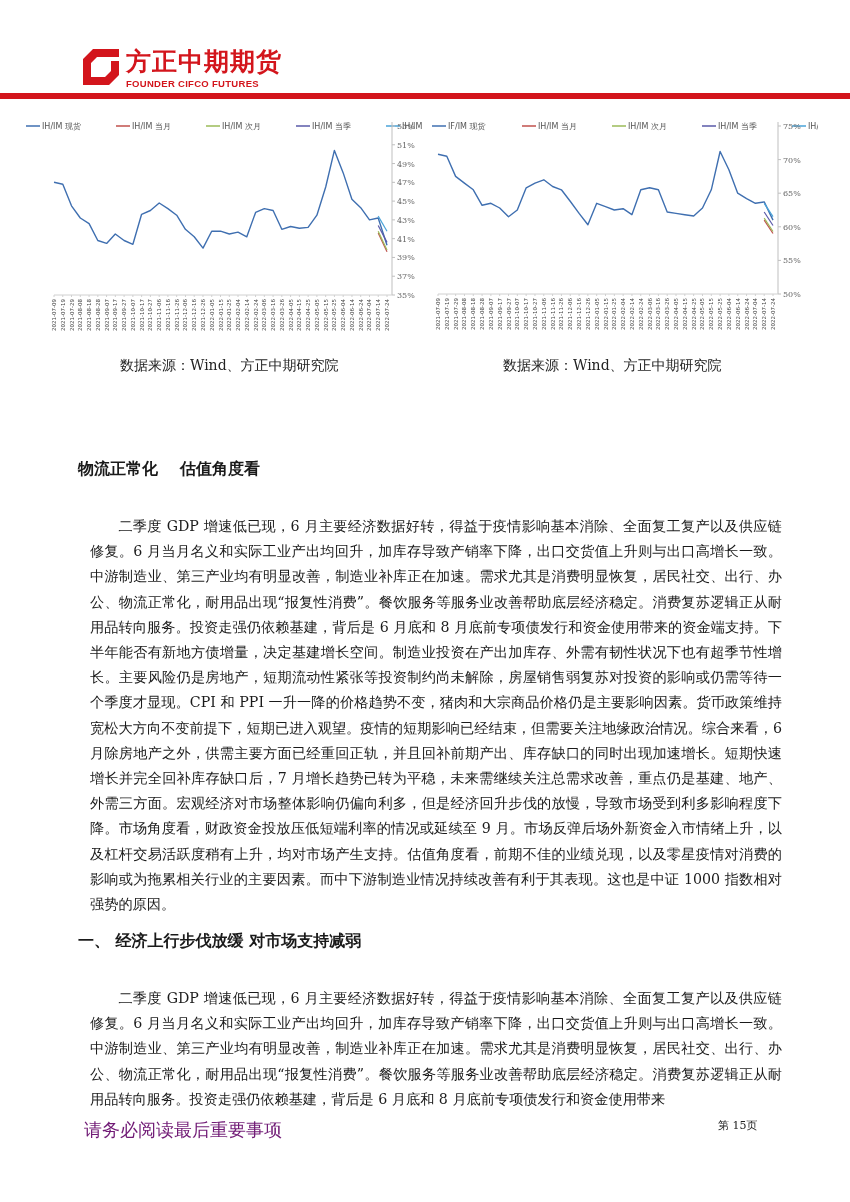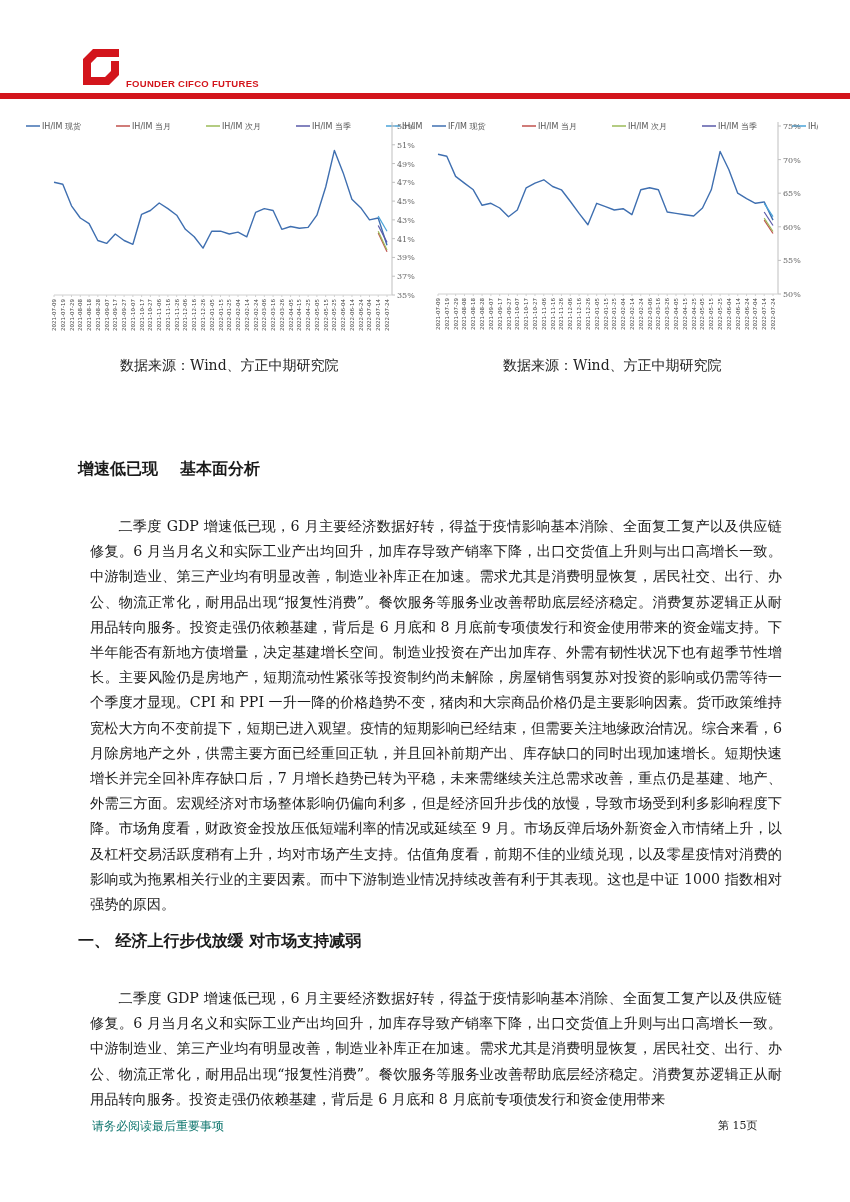--- a/index.html
+++ b/index.html
@@ -18,30 +18,31 @@
   .legend { font-family: "DejaVu Sans", sans-serif; font-size: 8px; fill: #555; }
   .tick { font-family: "DejaVu Serif", serif; font-size: 8px; fill: #666; }
   .xtick { font-family: "DejaVu Sans", sans-serif; font-size: 5.5px; fill: #444; }
 
   .source { position: absolute; top: 357px; font-size: 14px; color: #222; }
   .section-title { position: absolute; left: 78px; top: 459px; font-size: 16px; font-weight: bold; }
   .section-title .gap { display: inline-block; width: 22px; }
   .para { position: absolute; left: 78px; width: 692px; font-size: 14.2px; line-height: 25.2px;
           text-align: justify; text-indent: 2em; margin: 12px; }
   .sub-title { position: absolute; left: 78px; top: 931px; font-size: 16px; font-weight: bold; }
-  .footer-left { position: absolute; left: 92px; top: 1118px; font-size: 12px; color: #0f766e; }
+  .footer-left { position: absolute; left: 84px; top: 1118px; font-size: 18px; color: #701a75; }
   .footer-right { position: absolute; left: 718px; top: 1118px; font-size: 11px; color: #222; }
 </style>
 </head>
 <body>
 
 <div class="header">
   <svg class="logo-mark" viewBox="0 0 36 36">
     <path d="M10 0 H36 V8 H14 L8 14 V28 H22 L28 22 V12 H36 V26 L26 36 H0 V10 Z" fill="#d3151c"></path>
   </svg>
+  <div class="logo-cn">方正中期期货</div>
   <div class="logo-en">FOUNDER CIFCO FUTURES</div>
   <div class="header-rule"></div>
 </div>
 
 <div class="chart" id="chart-left" style="left:22px;">
   <svg id="svg-left" width="400" height="235">
       <g>
         <line x1="4" y1="14" x2="18" y2="14" stroke="#3f6fb0" stroke-width="1.5"></line>
         <text x="20" y="17" class="legend">IH/IM 现货</text>
       </g>
@@ -287,21 +288,21 @@
       <path d="M336.2 106.1 L345.0 119.5" fill="none" stroke="#9bbb59" stroke-width="1.2" stroke-linejoin="round"></path>
       <path d="M336.2 100.0 L345.0 113.5" fill="none" stroke="#5a5aa8" stroke-width="1.2" stroke-linejoin="round"></path>
       <path d="M336.2 91.3 L345.0 104.7" fill="none" stroke="#4aa3d8" stroke-width="1.2" stroke-linejoin="round"></path>
     </svg>
 </div>
 
 <div class="source" style="left:120px;">数据来源：Wind、方正中期研究院</div>
 <div class="source" style="left:503px;">数据来源：Wind、方正中期研究院</div>
 
 <div class="section-title">
-  <span>增速低已现</span><span class="gap"></span><span>基本面分析</span>
+  <span>物流正常化</span><span class="gap"></span><span>估值角度看</span>
 </div>
 <p class="para" style="top:502px;">二季度 GDP 增速低已现，6 月主要经济数据好转，得益于疫情影响基本消除、全面复工复产以及供应链修复。6 月当月名义和实际工业产出均回升，加库存导致产销率下降，出口交货值上升则与出口高增长一致。中游制造业、第三产业均有明显改善，制造业补库正在加速。需求尤其是消费明显恢复，居民社交、出行、办公、物流正常化，耐用品出现“报复性消费”。餐饮服务等服务业改善帮助底层经济稳定。消费复苏逻辑正从耐用品转向服务。投资走强仍依赖基建，背后是 6 月底和 8 月底前专项债发行和资金使用带来的资金端支持。下半年能否有新地方债增量，决定基建增长空间。制造业投资在产出加库存、外需有韧性状况下也有超季节性增长。主要风险仍是房地产，短期流动性紧张等投资制约尚未解除，房屋销售弱复苏对投资的影响或仍需等待一个季度才显现。CPI 和 PPI 一升一降的价格趋势不变，猪肉和大宗商品价格仍是主要影响因素。货币政策维持宽松大方向不变前提下，短期已进入观望。疫情的短期影响已经结束，但需要关注地缘政治情况。综合来看，6 月除房地产之外，供需主要方面已经重回正轨，并且回补前期产出、库存缺口的同时出现加速增长。短期快速增长并完全回补库存缺口后，7 月增长趋势已转为平稳，未来需继续关注总需求改善，重点仍是基建、地产、外需三方面。宏观经济对市场整体影响仍偏向利多，但是经济回升步伐的放慢，导致市场受到利多影响程度下降。市场角度看，财政资金投放压低短端利率的情况或延续至 9 月。市场反弹后场外新资金入市情绪上升，以及杠杆交易活跃度稍有上升，均对市场产生支持。估值角度看，前期不佳的业绩兑现，以及零星疫情对消费的影响或为拖累相关行业的主要因素。而中下游制造业情况持续改善有利于其表现。这也是中证 1000 指数相对强势的原因。</p>
 
 <div class="sub-title">一、 经济上行步伐放缓 对市场支持减弱</div>
 <p class="para" style="top:974px; height:126px; overflow:hidden;">二季度 GDP 增速低已现，6 月主要经济数据好转，得益于疫情影响基本消除、全面复工复产以及供应链修复。6 月当月名义和实际工业产出均回升，加库存导致产销率下降，出口交货值上升则与出口高增长一致。中游制造业、第三产业均有明显改善，制造业补库正在加速。需求尤其是消费明显恢复，居民社交、出行、办公、物流正常化，耐用品出现“报复性消费”。餐饮服务等服务业改善帮助底层经济稳定。消费复苏逻辑正从耐用品转向服务。投资走强仍依赖基建，背后是 6 月底和 8 月底前专项债发行和资金使用带来</p>
 
 <div class="footer-left">请务必阅读最后重要事项</div>
 <div class="footer-right">第 15页</div>
 
 </body></html>

